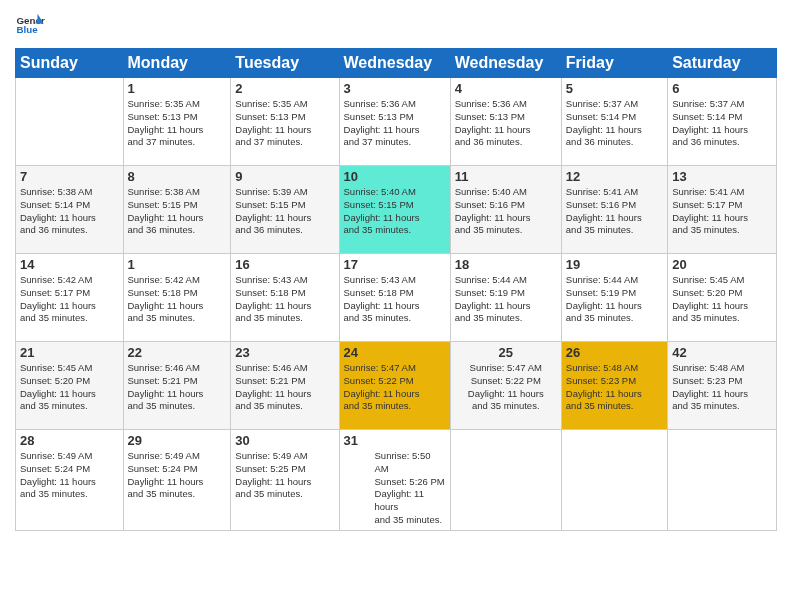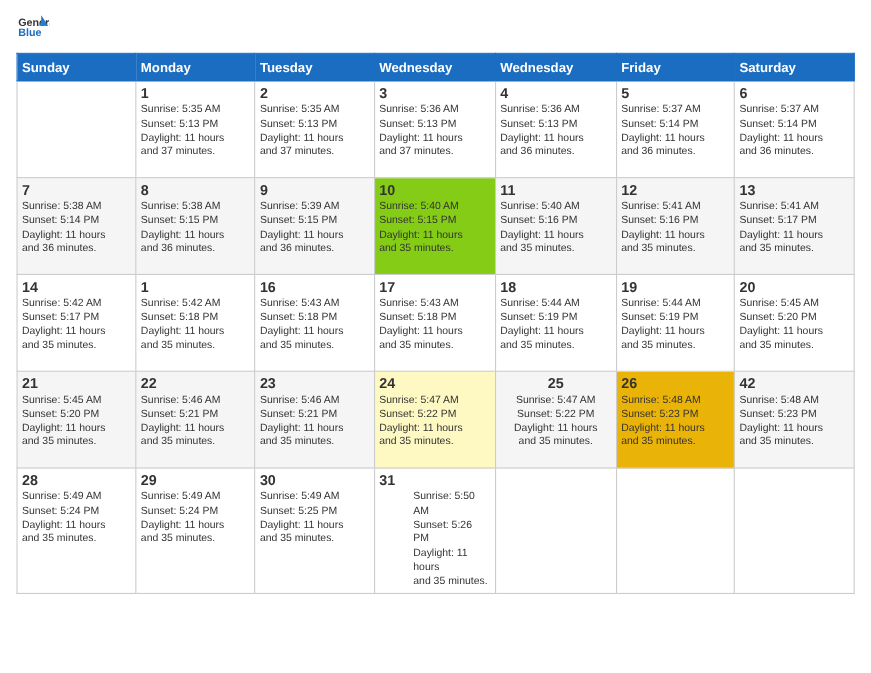--- a/index.html
+++ b/index.html
@@ -44,21 +44,21 @@
       color: #555;
     }
     .calendar {
       width: 100%;
       border-collapse: collapse;
       border: 1px solid #ccc;
     }
     .calendar th {
       background-color: #1a6dc0;
       color: #fff;
-      font-size: 12px;
+      font-size: 16px;
       font-weight: bold;
       padding: 5px 4px;
       text-align: left;
       border: 1px solid #1a6dc0;
     }
     .calendar td {
       vertical-align: top;
       border: 1px solid #ccc;
       padding: 3px 4px;
       width: 113px;
@@ -176,21 +176,21 @@
 Daylight: 11 hours
 and 36 minutes.</div>
           </td>
           <td style="background: rgb(245, 245, 245);">
             <span class="day-number">9</span>
             <div class="day-info" style="white-space: pre-line;">Sunrise: 5:39 AM
 Sunset: 5:15 PM
 Daylight: 11 hours
 and 36 minutes.</div>
           </td>
-          <td style="background: #84cc16;">
+          <td style="background: #5eead4;">
             <span class="day-number">10</span>
             <div class="day-info" style="white-space: pre-line;">Sunrise: 5:40 AM
 Sunset: 5:15 PM
 Daylight: 11 hours
 and 35 minutes.</div>
           </td>
           <td style="background: rgb(245, 245, 245);">
             <span class="day-number">11</span>
             <div class="day-info" style="white-space: pre-line;">Sunrise: 5:40 AM
 Sunset: 5:16 PM
@@ -278,21 +278,21 @@
 Daylight: 11 hours
 and 35 minutes.</div>
           </td>
           <td style="background: rgb(245, 245, 245);">
             <span class="day-number">23</span>
             <div class="day-info" style="white-space: pre-line;">Sunrise: 5:46 AM
 Sunset: 5:21 PM
 Daylight: 11 hours
 and 35 minutes.</div>
           </td>
-          <td style="background: #fef9c3;">
+          <td style="background: #eab308;">
             <span class="day-number">24</span>
             <div class="day-info" style="white-space: pre-line;">Sunrise: 5:47 AM
 Sunset: 5:22 PM
 Daylight: 11 hours
 and 35 minutes.</div>
           </td>
           <td style="background: rgb(245, 245, 245); text-align: center;">
             <span class="day-number">25</span>
             <div class="day-info" style="white-space: pre-line;">Sunrise: 5:47 AM
 Sunset: 5:22 PM

